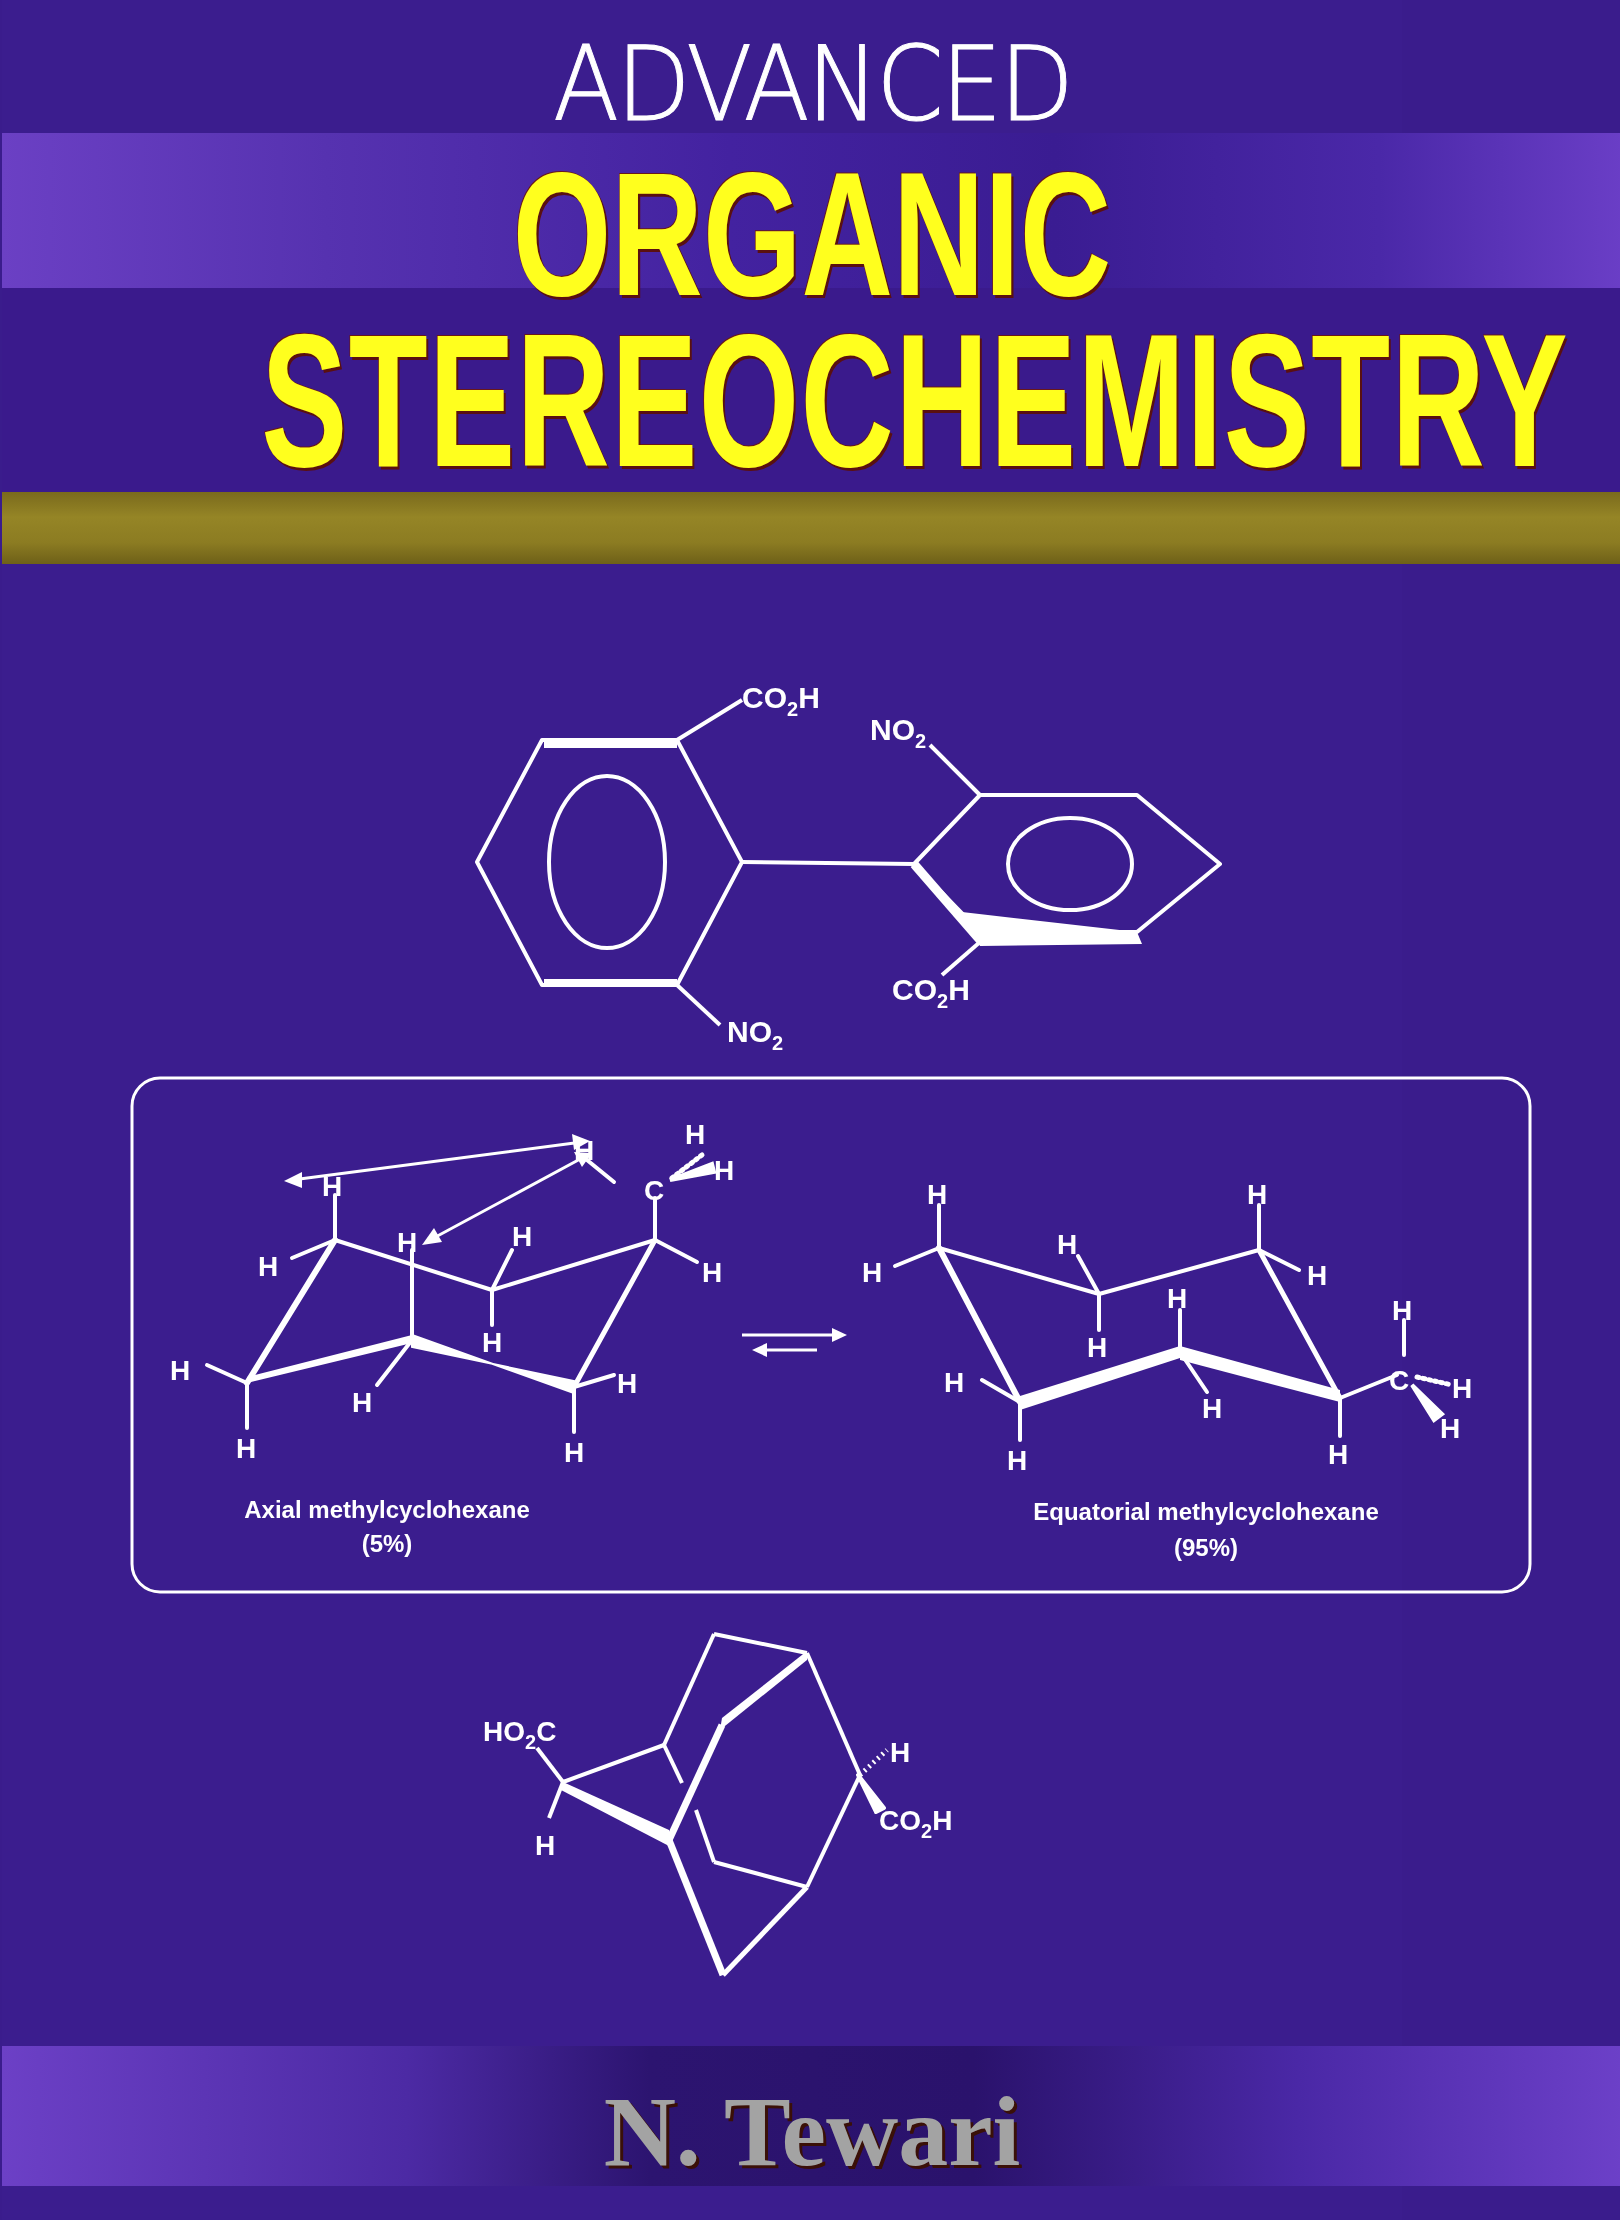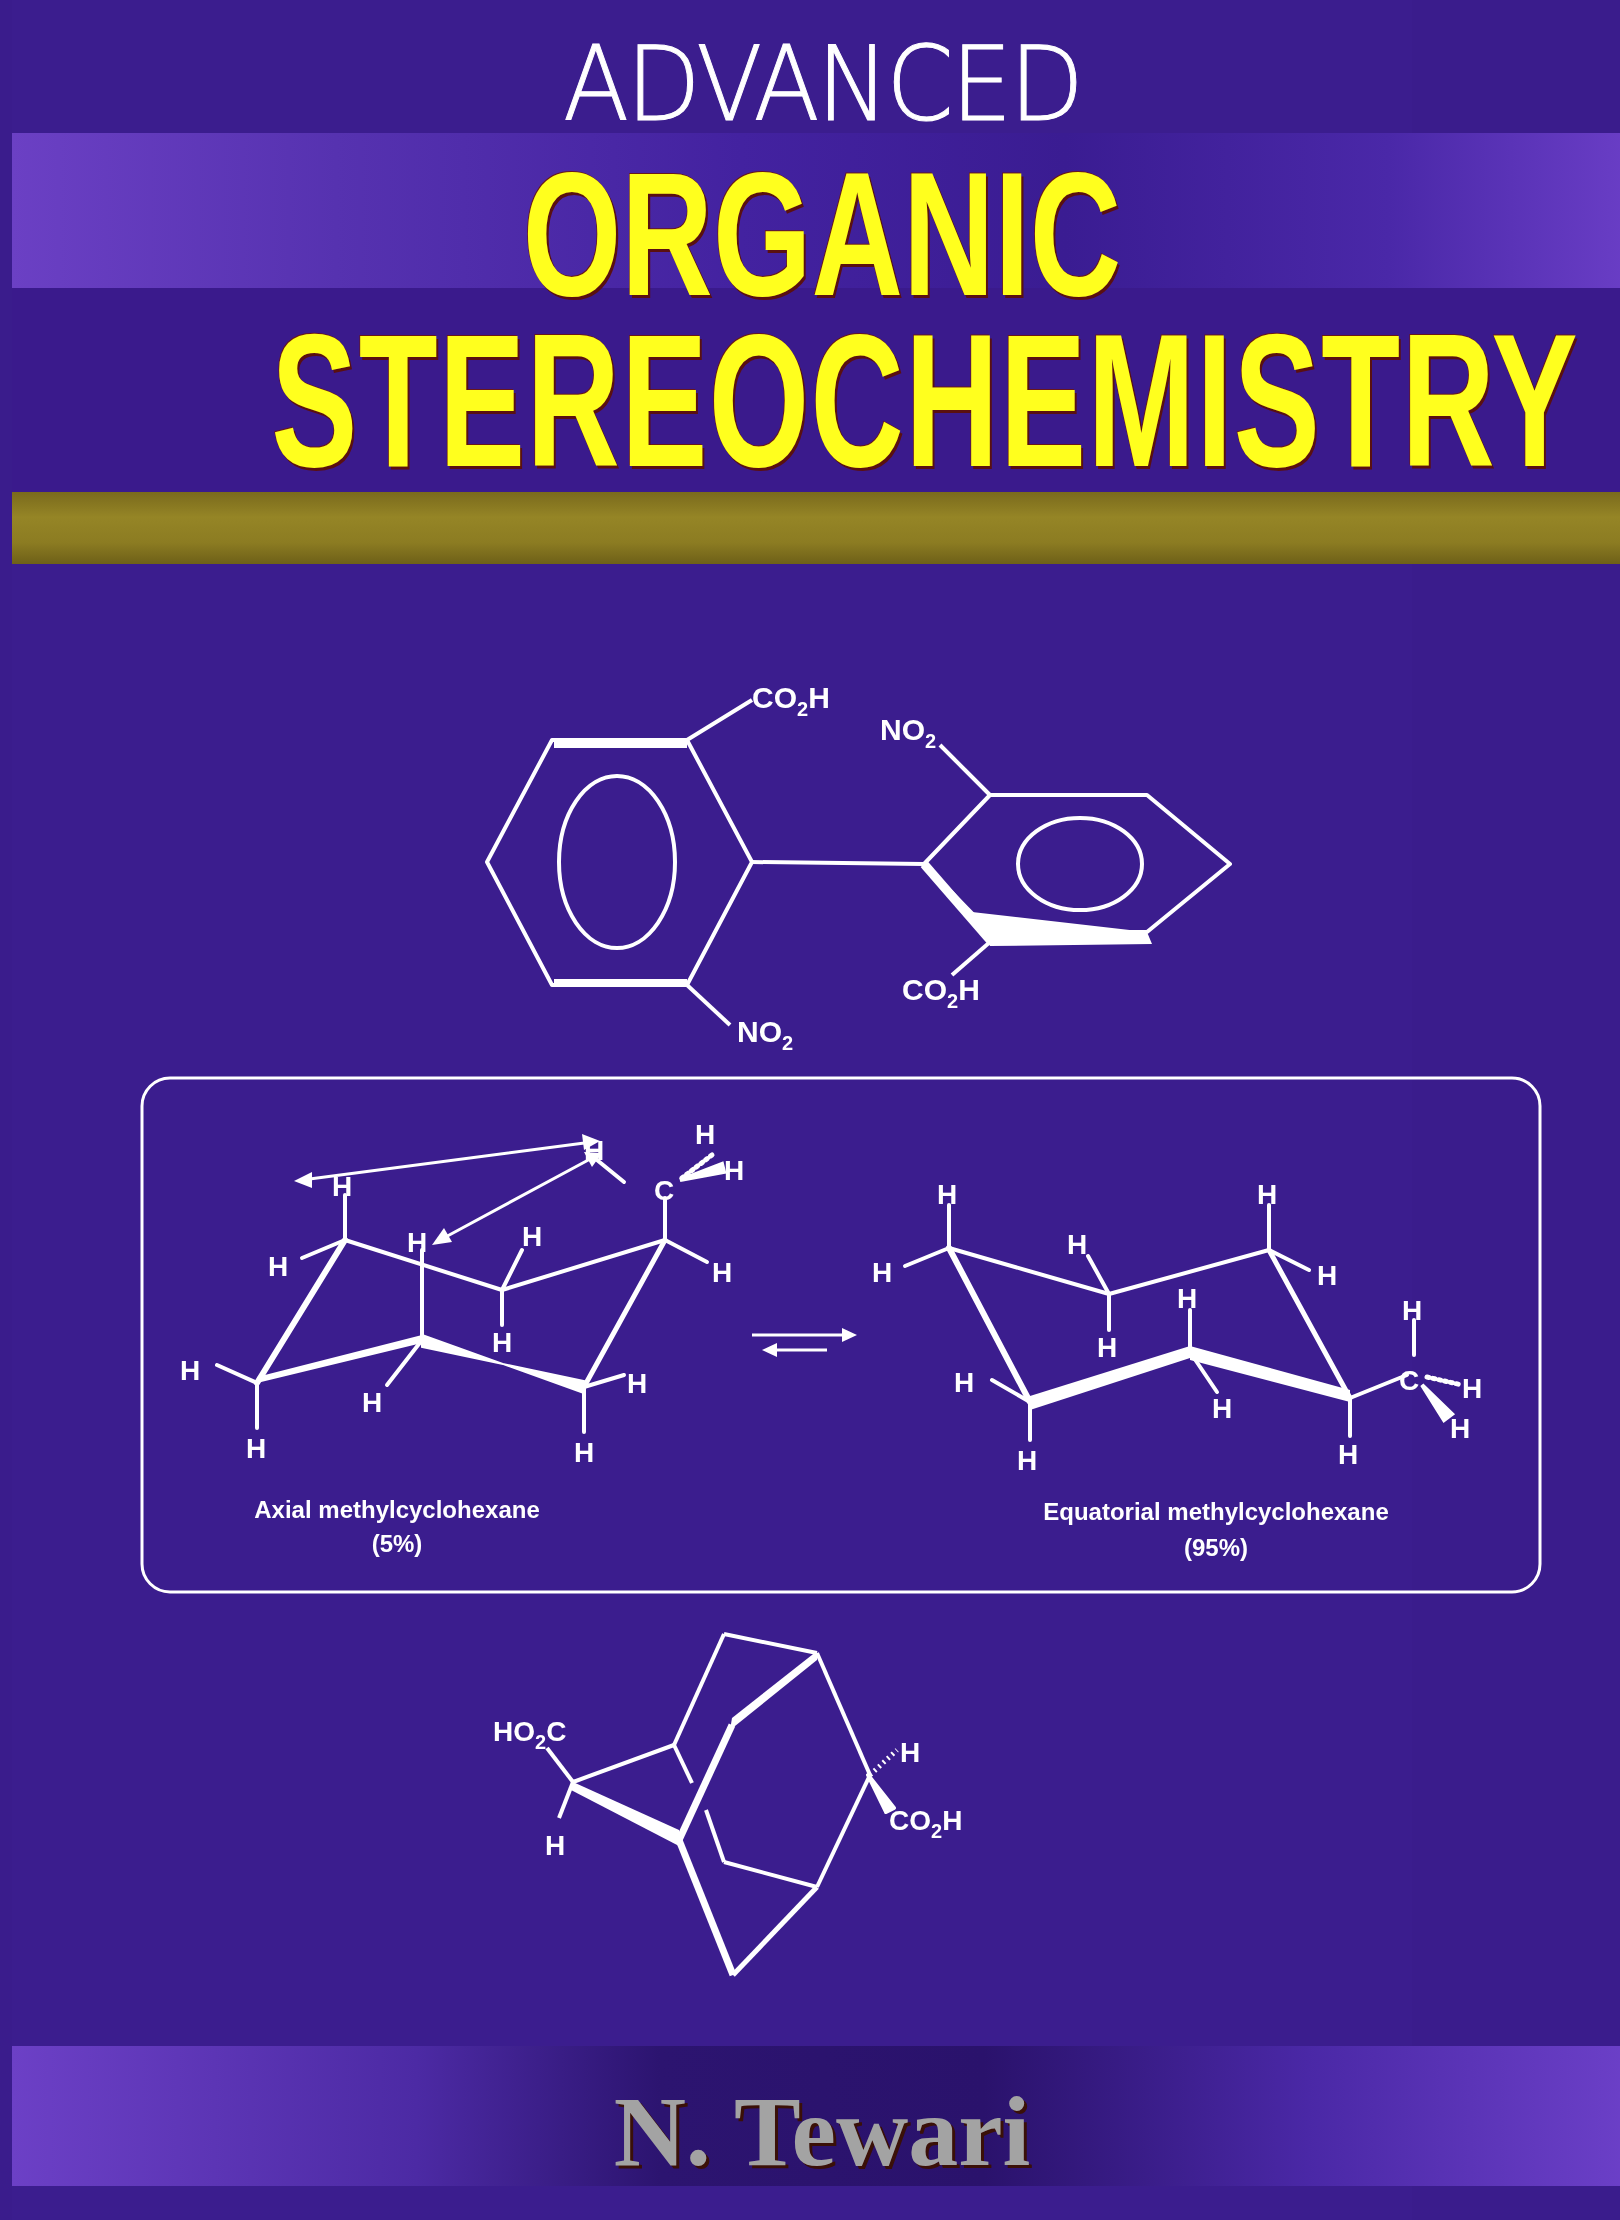--- a/index.html
+++ b/index.html
@@ -1,17 +1,17 @@
 <!DOCTYPE html>
 <html><head>
 <meta charset="utf-8">
 <style>
   html,body{margin:0;padding:0;}
   body{width:1620px;height:2220px;overflow:hidden;background:#3a1c8c;position:relative;font-family:"Liberation Sans",sans-serif;}
-  .cover{position:absolute;left:12px;top:0;width:1400px;height:2220px;background:#3b1d8e;}
+  .cover{position:absolute;left:2px;top:0;width:1400px;height:2220px;background:#3b1d8e;}
   .band-top{position:absolute;left:0;top:133px;width:1620px;height:155px;
     background:linear-gradient(90deg,#6b40c4 0%,#5632b0 20%,#4322a0 45%,#3a1c92 65%,#4a28a8 85%,#6a3ec6 100%);}
   .band-dark{position:absolute;left:0;top:288px;width:1620px;height:205px;background:#3a1a8c;}
   .band-gold{position:absolute;left:0;top:492px;width:1620px;height:72px;
     background:linear-gradient(180deg,#7a6a1c 0%,#958526 35%,#8c7c22 70%,#6e6018 100%);}
   .band-author{position:absolute;left:0;top:2046px;width:1620px;height:140px;
     background:linear-gradient(90deg,#6c40c6 0%,#4c2aa4 25%,#2c1470 40%,#2a126c 60%,#4a28a6 80%,#6c40c8 100%);}
   .title-advanced{position:absolute;left:0;width:1620px;top:32px;text-align:center;color:#fff;
     font-family:"DejaVu Sans",sans-serif;font-weight:200;font-size:104px;letter-spacing:-3px;line-height:1;
     -webkit-text-stroke:1px #fff;transform:scaleX(0.93);}

